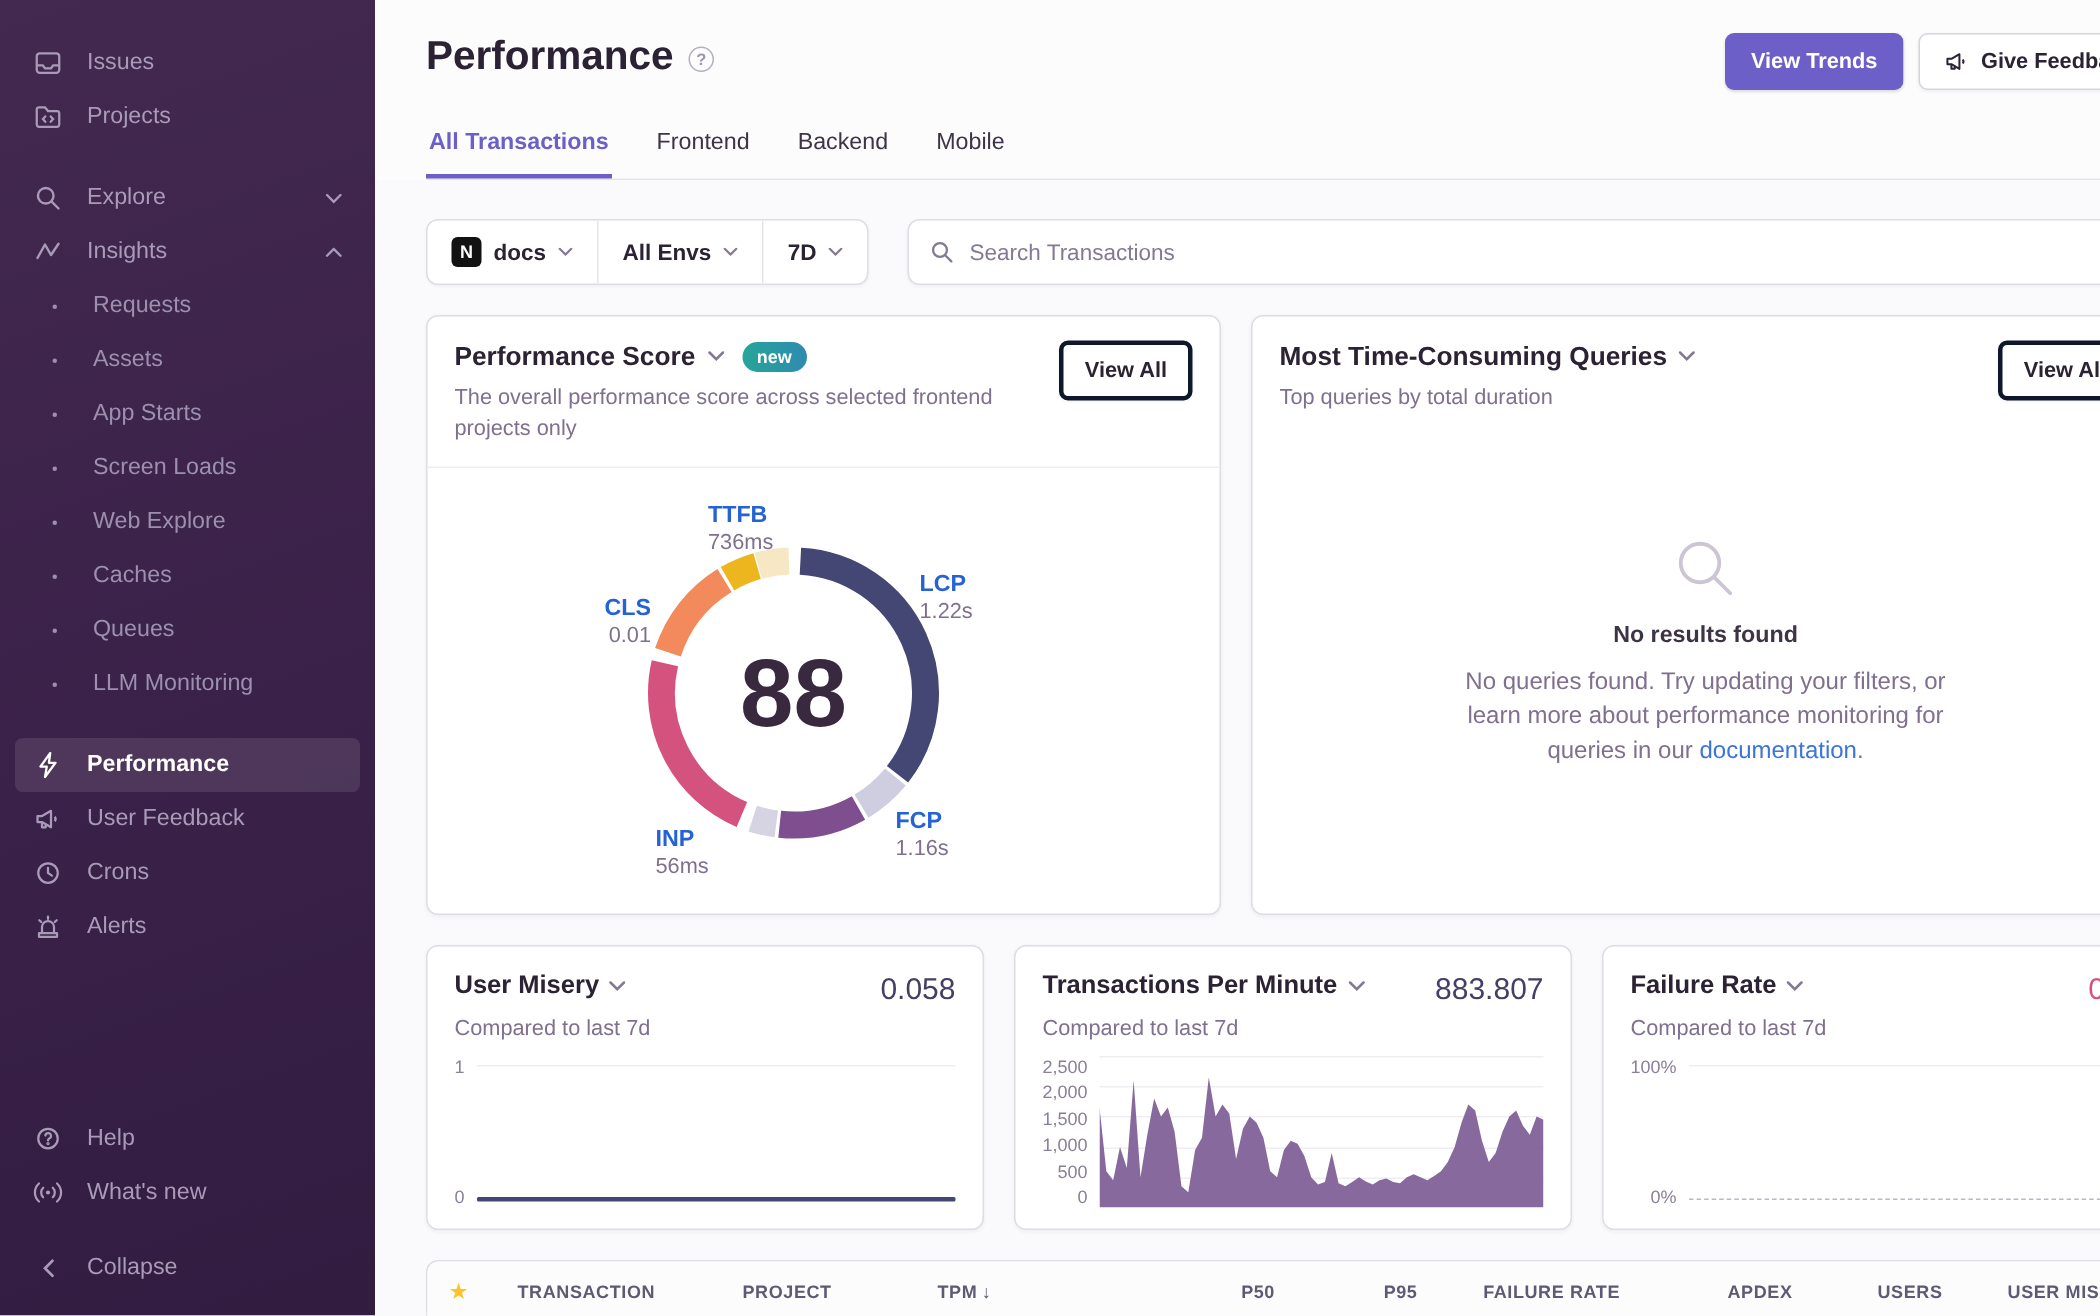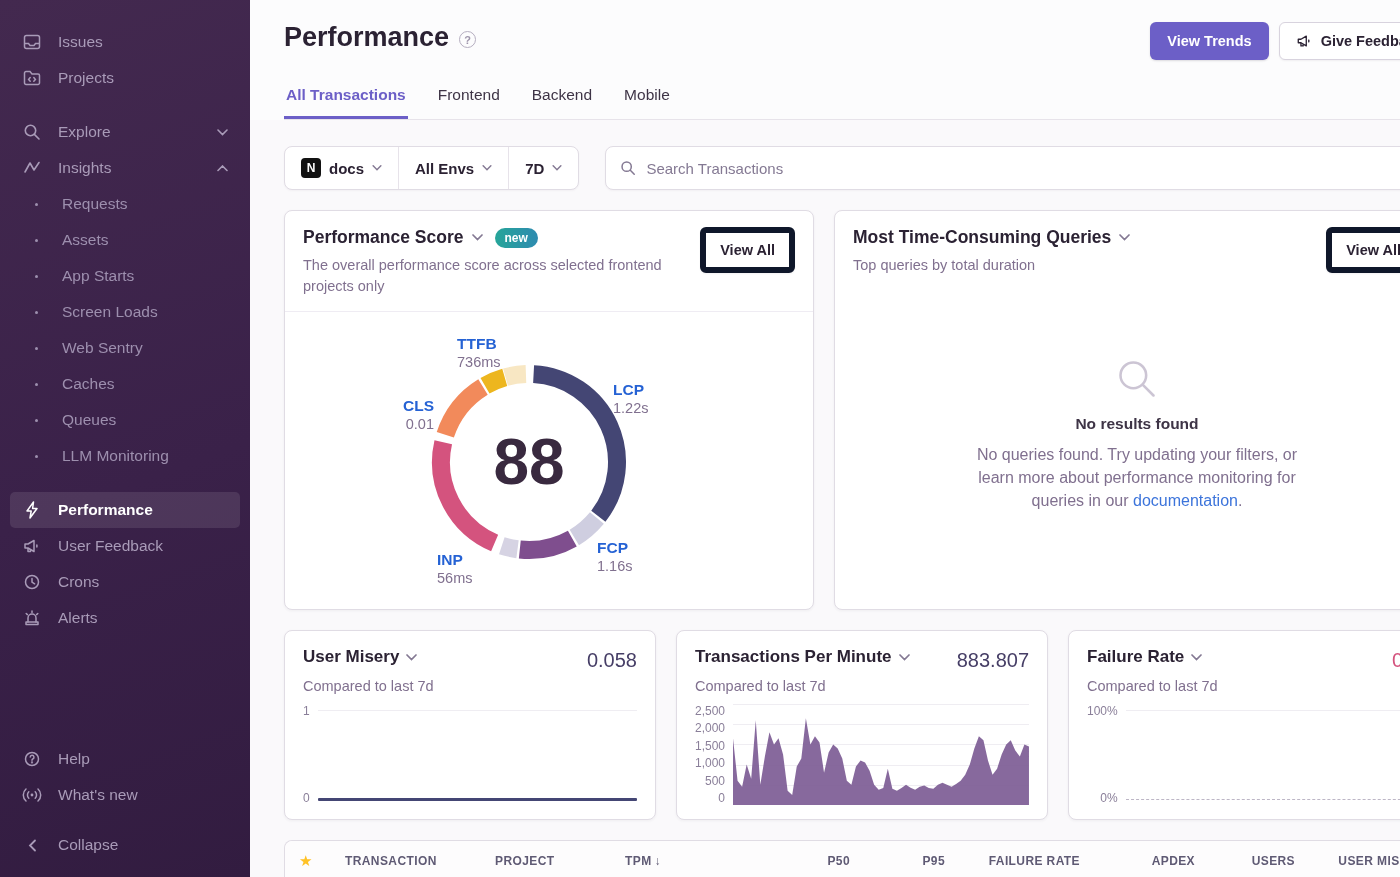--- a/index.html
+++ b/index.html
@@ -89,32 +89,32 @@
           box-shadow:0 1px 3px rgba(43,34,51,.05); overflow:hidden; }
   .card-score { width:530px; height:400px; display:flex; flex-direction:column; }
   .card-queries { flex:1; height:400px; display:flex; flex-direction:column; }
   .card-head { padding:16px 18px 14px 18px; display:flex; align-items:flex-start; }
   .card-head-left { min-width:0; }
   .card-title-row { display:flex; align-items:center; gap:8px; cursor:pointer; }
   .card-title { font-size:17.5px; font-weight:700; color:#2B2233; }
   .badge-new { background:linear-gradient(90deg,#26a599,#2e8bb0); color:#fff; font-size:12px;
                font-weight:700; padding:3px 10px; border-radius:20px; margin-left:4px; }
   .card-desc { margin-top:7px; font-size:14.5px; color:#80708F; line-height:1.45; max-width:360px; }
-  .btn-viewall { margin-left:auto; background:#fff; border:6px solid #0f172a; border-radius:6px;
+  .btn-viewall { margin-left:auto; background:#fff; border:3px solid #0f172a; border-radius:6px;
                  font-size:14.5px; font-weight:700; color:#2B2233; padding:9px 14px; cursor:pointer;
                  box-shadow:0 1px 2px rgba(43,34,51,.06); white-space:nowrap; }
   .score-chart { border-top:1px solid #EFECF3; flex:1; position:relative; }
   .ring-wrap { position:absolute; left:138px; top:44px; }
   .ring-score { position:absolute; left:138px; top:44px; width:212px; height:212px;
                 display:flex; align-items:center; justify-content:center;
                 font-size:64px; font-weight:700; color:#39293f; }
   .ring-label { position:absolute; line-height:1.25; }
   .ring-label .rl-name { font-size:15.5px; font-weight:700; color:#2562D4; }
   .ring-label .rl-val { font-size:14.5px; color:#80708F; }
-  .rl-ttfb { left:172px; top:22px; }
+  .rl-ttfb { left:187px; top:22px; }
   .rl-lcp  { left:328px; top:68px; }
   .rl-cls  { left:94px; top:84px; text-align:right; width:55px; }
   .rl-inp  { left:152px; top:238px; }
   .rl-fcp  { left:312px; top:226px; }
 
   .empty-state { flex:1; display:flex; flex-direction:column; align-items:center; justify-content:center;
                  padding:0 60px 30px 60px; text-align:center; }
   .empty-title { margin-top:14px; font-size:15.5px; font-weight:700; color:#3E3446; }
   .empty-body { margin-top:10px; font-size:16px; color:#80708F; line-height:1.45; max-width:360px; }
   .link { color:#3C74DB; cursor:pointer; text-decoration:none; }
@@ -222,21 +222,21 @@
     <a class="nav-sub">
         <span class="dot">
           <i></i>
         </span>
         <span>Screen Loads</span>
       </a>
     <a class="nav-sub">
         <span class="dot">
           <i></i>
         </span>
-        <span>Web Sentry</span>
+        <span>Web Explore</span>
       </a>
     <a class="nav-sub">
         <span class="dot">
           <i></i>
         </span>
         <span>Caches</span>
       </a>
     <a class="nav-sub">
         <span class="dot">
           <i></i>

